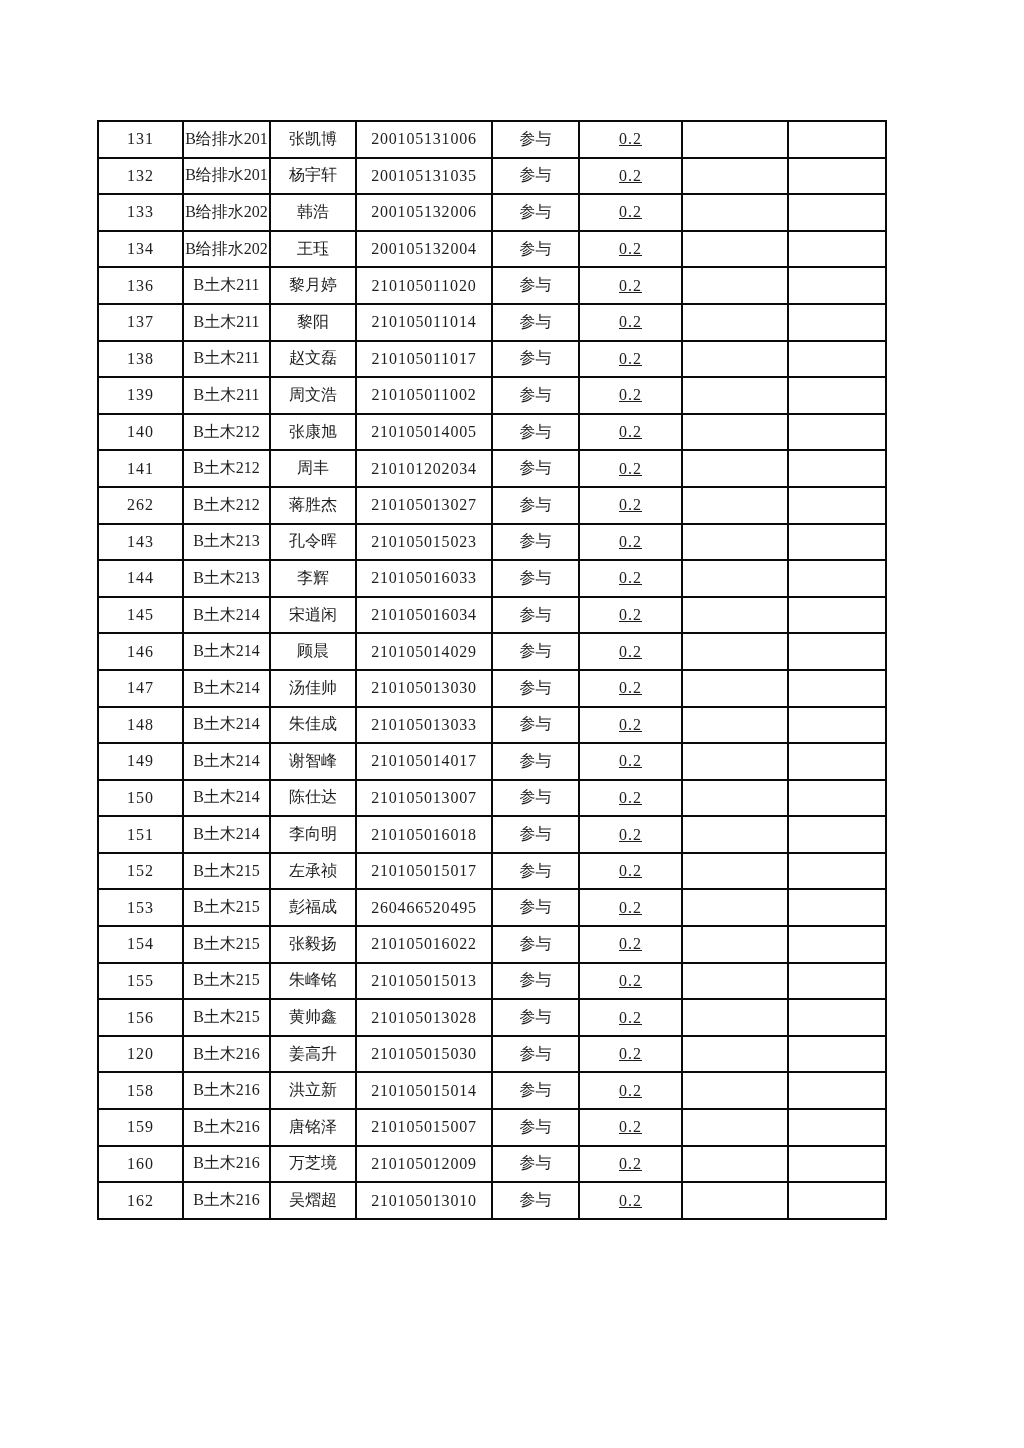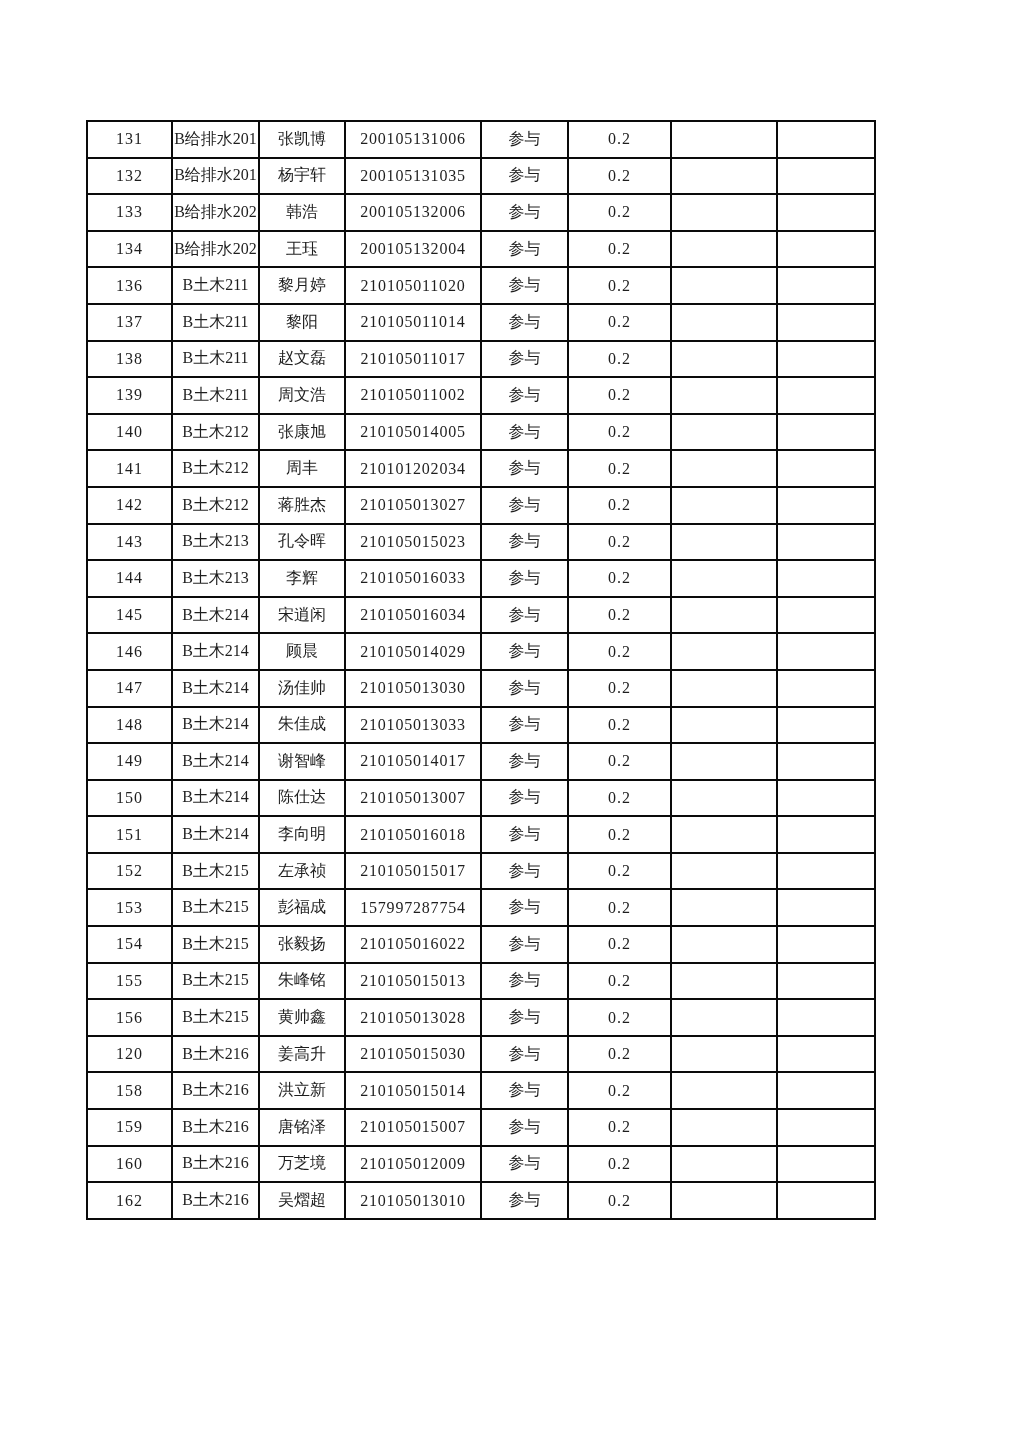--- a/index.html
+++ b/index.html
@@ -11,21 +11,21 @@
   }
   .page {
     position: relative;
     width: 1024px;
     height: 1448px;
     background: #ffffff;
     overflow: hidden;
   }
   table.roster {
     position: absolute;
-    left: 86px;
+    left: 97px;
     top: 120px;
     width: 788px;
     height: 1100px;
     border-collapse: collapse;
     table-layout: fixed;
   }
   table.roster td {
     border: 2px solid #0a0a0a;
     text-align: center;
     vertical-align: middle;
@@ -33,21 +33,21 @@
     color: #1e1e1e;
     padding: 0 1px;
     overflow: hidden;
     white-space: nowrap;
   }
   td.cell-no     { letter-spacing: 1px; }
   td.cell-class  { font-size: 15.5px; }
   td.cell-name   { font-size: 16px; }
   td.cell-id     { letter-spacing: 0.8px; font-size: 15.5px; }
   td.cell-status { font-size: 16px; margin-top: 43px; }
-  td.cell-score  { letter-spacing: 1px; }
+  td.cell-score  { letter-spacing: 1px; text-decoration: underline; }
 </style>
 </head>
 <body>
 
 <div class="page">
   <table class="roster">
     <colgroup>
       <col style="width:85px">
       <col style="width:87px">
       <col style="width:86px">
@@ -152,21 +152,21 @@
           <td class="cell-no">141</td>
           <td class="cell-class">B土木212</td>
           <td class="cell-name">周丰</td>
           <td class="cell-id">210101202034</td>
           <td class="cell-status">参与</td>
           <td class="cell-score">0.2</td>
           <td class="cell-blank1"></td>
           <td class="cell-blank2"></td>
         </tr>
         <tr>
-          <td class="cell-no">142</td>
+          <td class="cell-no">262</td>
           <td class="cell-class">B土木212</td>
           <td class="cell-name">蒋胜杰</td>
           <td class="cell-id">210105013027</td>
           <td class="cell-status">参与</td>
           <td class="cell-score">0.2</td>
           <td class="cell-blank1"></td>
           <td class="cell-blank2"></td>
         </tr>
         <tr>
           <td class="cell-no">143</td>
@@ -265,21 +265,21 @@
           <td class="cell-id">210105015017</td>
           <td class="cell-status">参与</td>
           <td class="cell-score">0.2</td>
           <td class="cell-blank1"></td>
           <td class="cell-blank2"></td>
         </tr>
         <tr>
           <td class="cell-no">153</td>
           <td class="cell-class">B土木215</td>
           <td class="cell-name">彭福成</td>
-          <td class="cell-id">157997287754</td>
+          <td class="cell-id">260466520495</td>
           <td class="cell-status">参与</td>
           <td class="cell-score">0.2</td>
           <td class="cell-blank1"></td>
           <td class="cell-blank2"></td>
         </tr>
         <tr>
           <td class="cell-no">154</td>
           <td class="cell-class">B土木215</td>
           <td class="cell-name">张毅扬</td>
           <td class="cell-id">210105016022</td>

